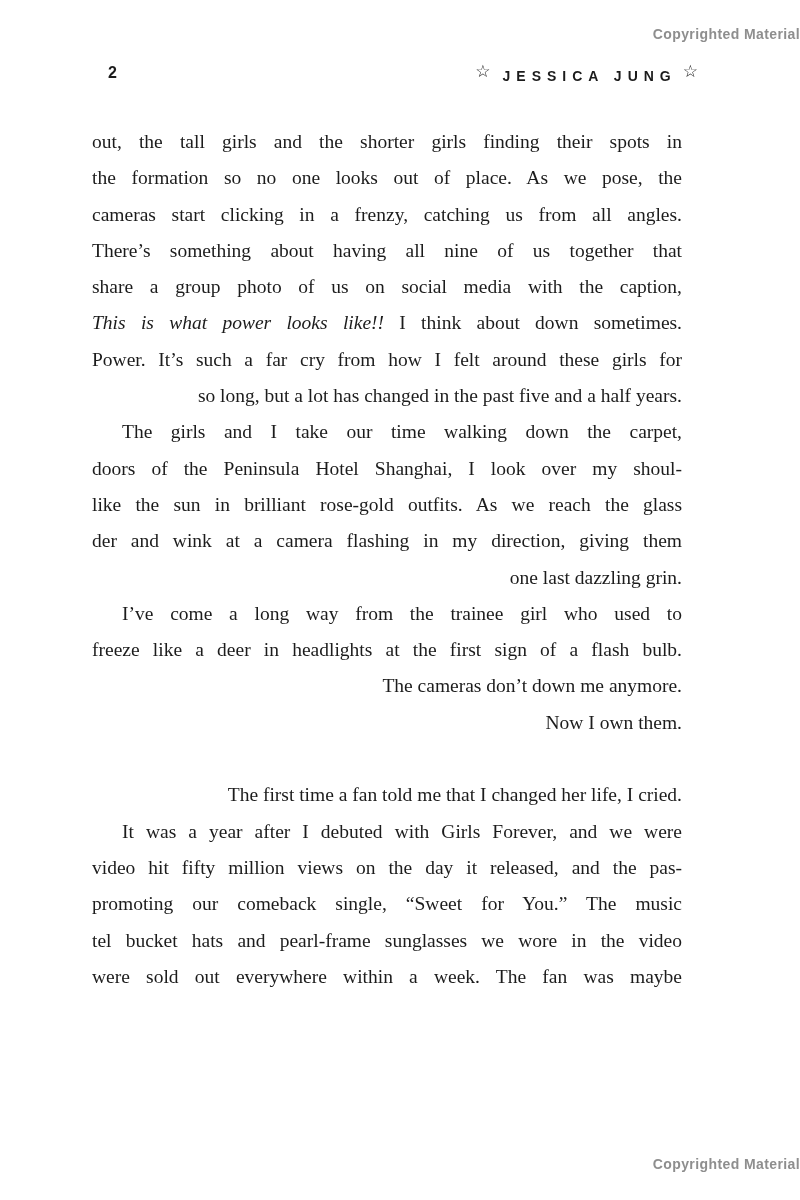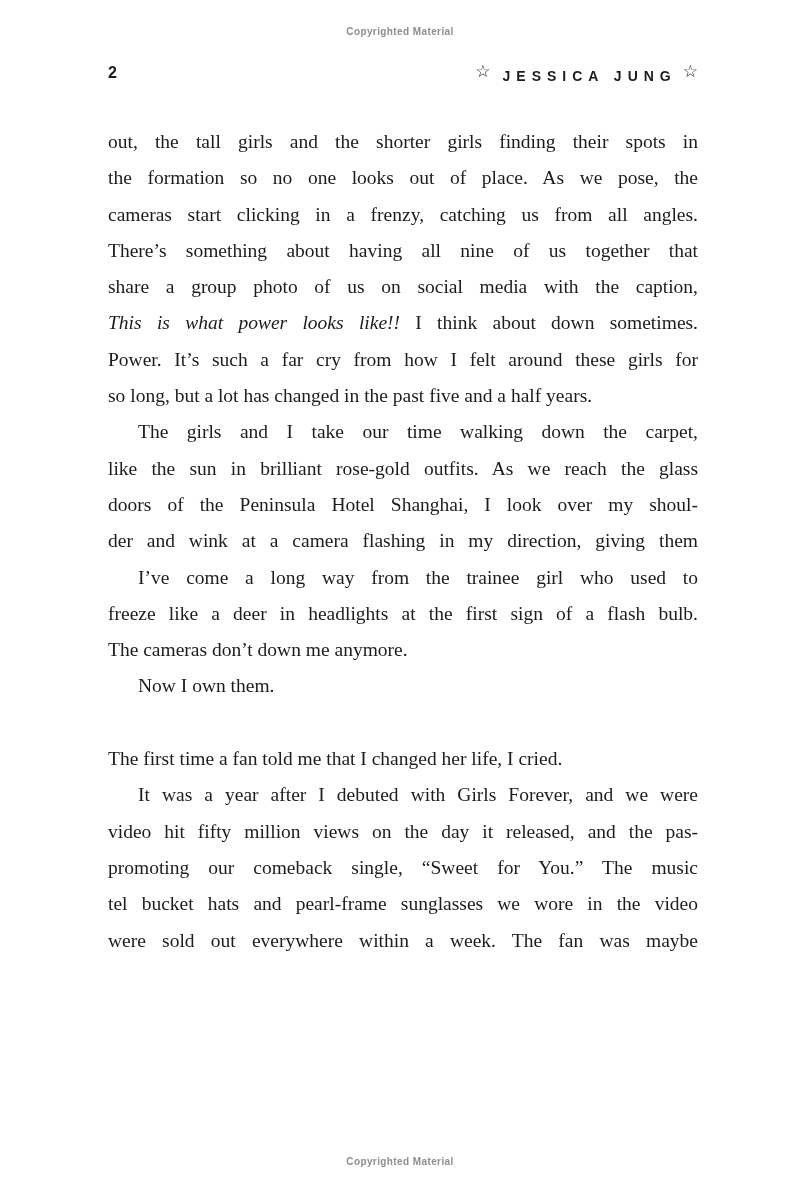--- a/index.html
+++ b/index.html
@@ -9,23 +9,23 @@
     font-family: "Liberation Serif", serif;
     position: relative;
     overflow: hidden;
   }
   .page {
     position: absolute; inset: 0;
     background: #ffffff;
   }
   .copyright-notice {
     position: absolute; left: 0; width: 100%;
-    text-align: center;
+    text-align: right;
     font-family: "Liberation Sans", sans-serif;
-    font-size: 10px; font-weight: 700;
+    font-size: 14px; font-weight: 700;
     color: #8e8e8e;
     letter-spacing: 0.4px;
   }
   .copyright-notice.top { top: 26px; }
   .copyright-notice.bottom { top: 1156px; }
   .running-header {
     position: absolute; top: 61px; left: 108px; width: 590px;
     display: flex; justify-content: space-between; align-items: baseline;
     color: #1b1b1b;
   }
@@ -41,25 +41,25 @@
     font-size: 14px; font-weight: 600;
     letter-spacing: 6px;
     padding: 0 6px 0 12px;
     margin-top: 7px;
   }
   .running-title .star {
     font-size: 17px; font-weight: 400;
     position: relative; top: -1px;
   }
   .body-text {
-    position: absolute; top: 124px; left: 108px; width: 590px;
+    position: absolute; top: 124px; left: 92px; width: 590px;
     font-size: 19.5px; line-height: 36.3px;
     color: #1c1c1c;
   }
-  .line { text-align: left; }
+  .line { text-align: right; }
   .line.justify { text-align: justify; text-align-last: justify; }
   .line.indent { text-indent: 30px; }
   .italic { font-style: italic; }
   .section-break { height: 36.3px; }
 </style>
 </head>
 <body>
 
 <div class="page">
 
@@ -77,23 +77,24 @@
   <div class="body-text" id="body-text">
       <div class="line justify"><span>out, the tall girls and the shorter girls finding their spots in</span></div>
       <div class="line justify"><span>the formation so no one looks out of place. As we pose, the</span></div>
       <div class="line justify"><span>cameras start clicking in a frenzy, catching us from all angles.</span></div>
       <div class="line justify"><span>There’s something about having all nine of us together that</span></div>
       <div class="line justify"><span>share a group photo of us on social media with the caption,</span></div>
       <div class="line justify"><span class="italic">This is what power looks like!!</span><span> I think about down sometimes.</span></div>
       <div class="line justify"><span>Power. It’s such a far cry from how I felt around these girls for</span></div>
       <div class="line"><span>so long, but a lot has changed in the past five and a half years.</span></div>
       <div class="line justify indent"><span>The girls and I take our time walking down the carpet,</span></div>
+      <div class="line justify"><span>doors of the Peninsula Hotel Shanghai, I look over my shoul-</span></div>
       <div class="line justify"><span>like the sun in brilliant rose-gold outfits. As we reach the glass</span></div>
-      <div class="line justify"><span>doors of the Peninsula Hotel Shanghai, I look over my shoul-</span></div>
       <div class="line justify"><span>der and wink at a camera flashing in my direction, giving them</span></div>
+      <div class="line"><span>one last dazzling grin.</span></div>
       <div class="line justify indent"><span>I’ve come a long way from the trainee girl who used to</span></div>
       <div class="line justify"><span>freeze like a deer in headlights at the first sign of a flash bulb.</span></div>
       <div class="line"><span>The cameras don’t down me anymore.</span></div>
       <div class="line indent"><span>Now I own them.</span></div>
       <div class="section-break"></div>
       <div class="line"><span>The first time a fan told me that I changed her life, I cried.</span></div>
       <div class="line justify indent"><span>It was a year after I debuted with Girls Forever, and we were</span></div>
       <div class="line justify"><span>video hit fifty million views on the day it released, and the pas-</span></div>
       <div class="line justify"><span>promoting our comeback single, “Sweet for You.” The music</span></div>
       <div class="line justify"><span>tel bucket hats and pearl-frame sunglasses we wore in the video</span></div>

